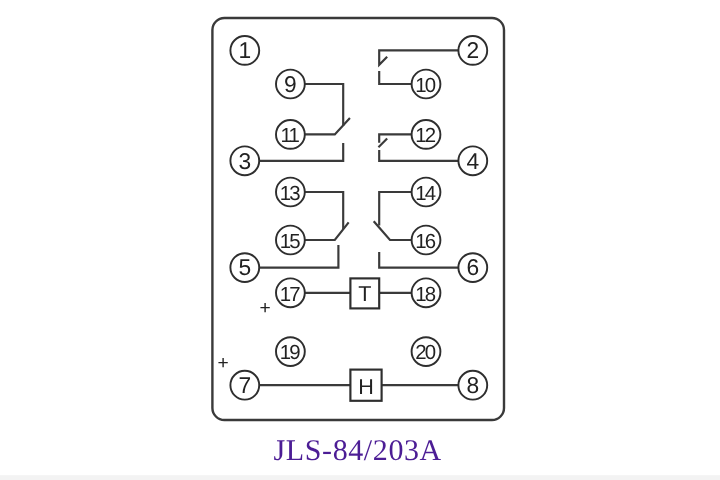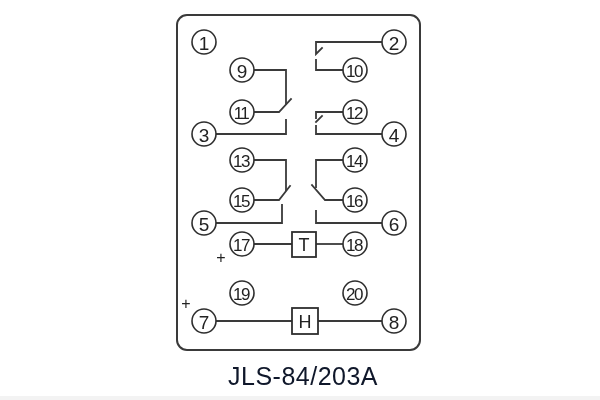--- a/index.html
+++ b/index.html
@@ -17,21 +17,21 @@
     font-size: 19px; fill: #222; text-anchor: middle; dominant-baseline: central;
   }
   .term-label.two { font-size: 17px; letter-spacing: -1.5px; }
   .box { fill: #ffffff; stroke: #2e2e2e; stroke-width: 1.8; }
   .box-label { font-family: "Liberation Sans", sans-serif; font-size: 18px; fill: #222;
     text-anchor: middle; dominant-baseline: central; }
   .plus { font-family: "Liberation Sans", sans-serif; font-size: 16px; fill: #222;
     text-anchor: middle; dominant-baseline: central; }
   .caption {
     position: absolute; left: 228px; top: 362px;
-    font-family: Liberation Sans, sans-serif; font-size: 25px; color: #0f172a;
+    font-family: Liberation Serif, serif; font-size: 25px; color: #4c1d95;
     letter-spacing: 0.5px; white-space: nowrap;
   }
   .bottom-strip { position: absolute; left: 0; top: 396px; width: 600px; height: 4px; background: #f3f3f3; }
 </style>
 </head>
 <body>
 
 <div id="stage">
   <svg width="600" height="400" viewBox="0 0 600 400" xmlns="http://www.w3.org/2000/svg">
 

